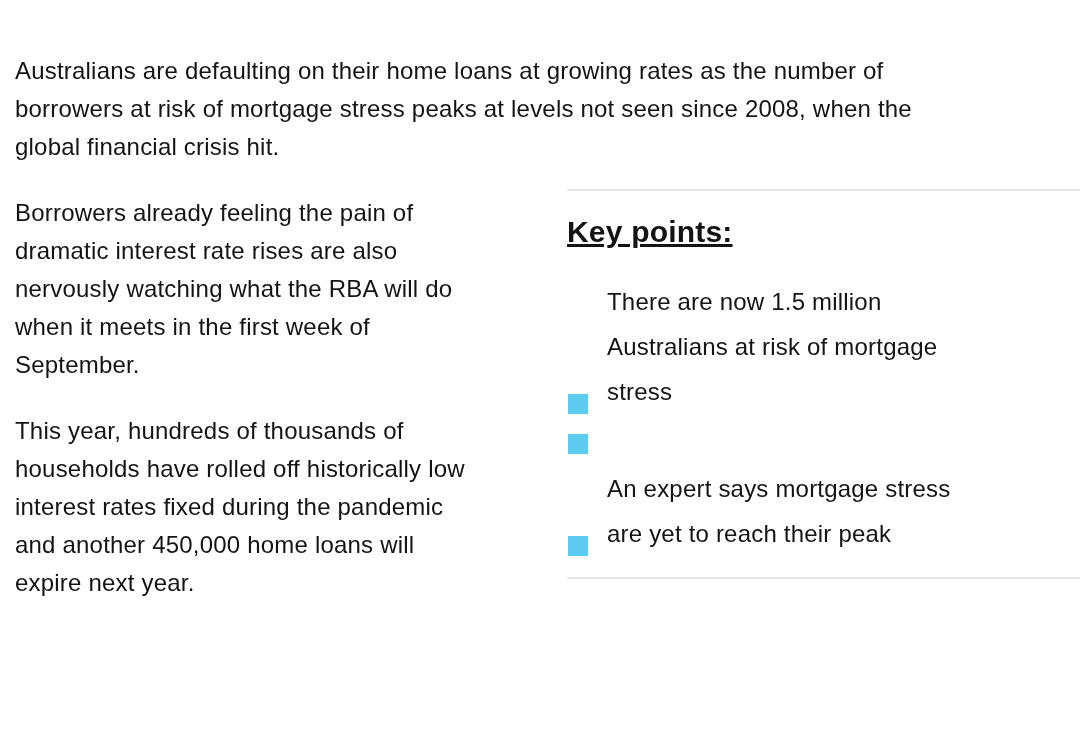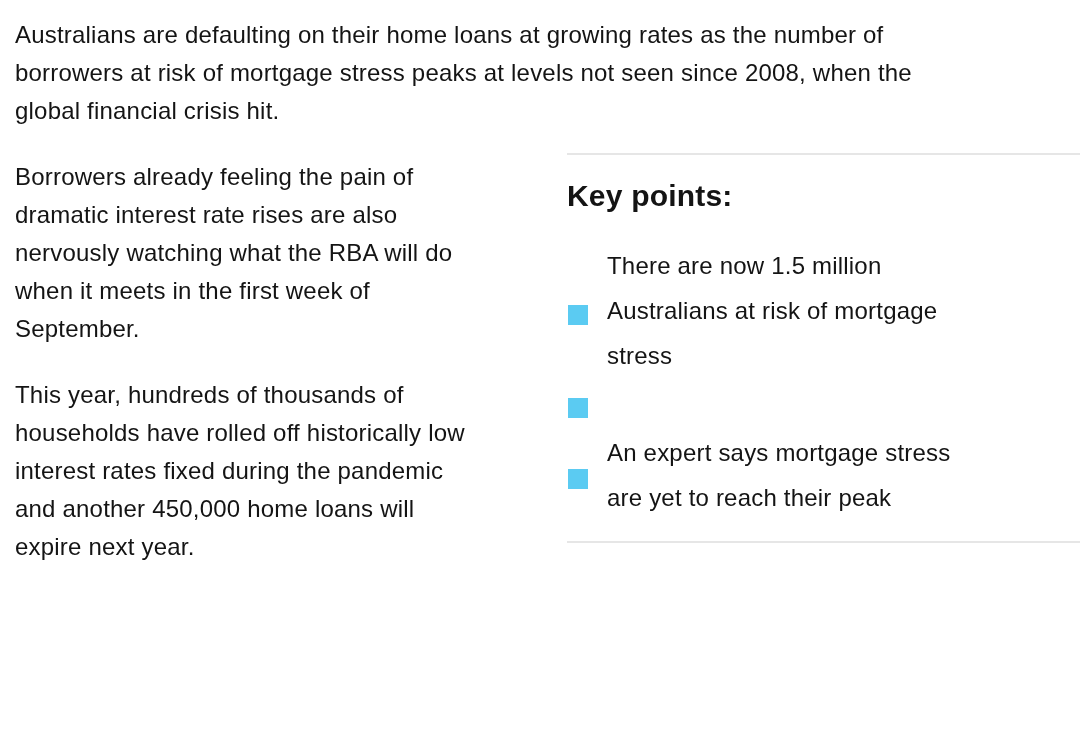--- a/index.html
+++ b/index.html
@@ -11,46 +11,47 @@
     color: var(--text-color, #141414);
     font-family: "Liberation Sans", sans-serif;
   }
   .article {
     padding: 16px 0 0 15px;
     font-size: 24px;
     line-height: 38px;
     letter-spacing: 0.2px;
   }
   .article p { margin: 0 0 28px 0; }
-  p.lead { max-width: 960px; }
+  p.lead { max-width: 960px; margin-top: 36px; }
 
   .keypoints {
     float: right;
     width: 513px;
     margin: -5px 0 45px 80px;
     border-top: 2px solid var(--divider-color, #e6e6e6);
     border-bottom: 2px solid var(--divider-color, #e6e6e6);
     padding: 24px 0 21px 0;
   }
   .kp-heading {
     margin: 0 16px 30px 0;
     font-size: 30px;
     line-height: 34px;
     font-weight: bold;
     letter-spacing: 0.2px;
     color: var(--text-color, #141414);
+    text-decoration: underline;
   }
   .kp-list {
     list-style: none;
     margin: 0;
     padding: 0;
   }
   .kp-item {
     display: flex;
-    align-items: center;
+    align-items: flex-end;
     margin: 0 0 12px 0;
     line-height: 45px;
   }
   .kp-item:last-child { margin-bottom: 0; }
   .kp-square {
     flex: 0 0 auto;
     width: 20px;
     height: 20px;
     margin: 8px 19px 0 1px;
     background: var(--bullet-color, #5BCBF2);

